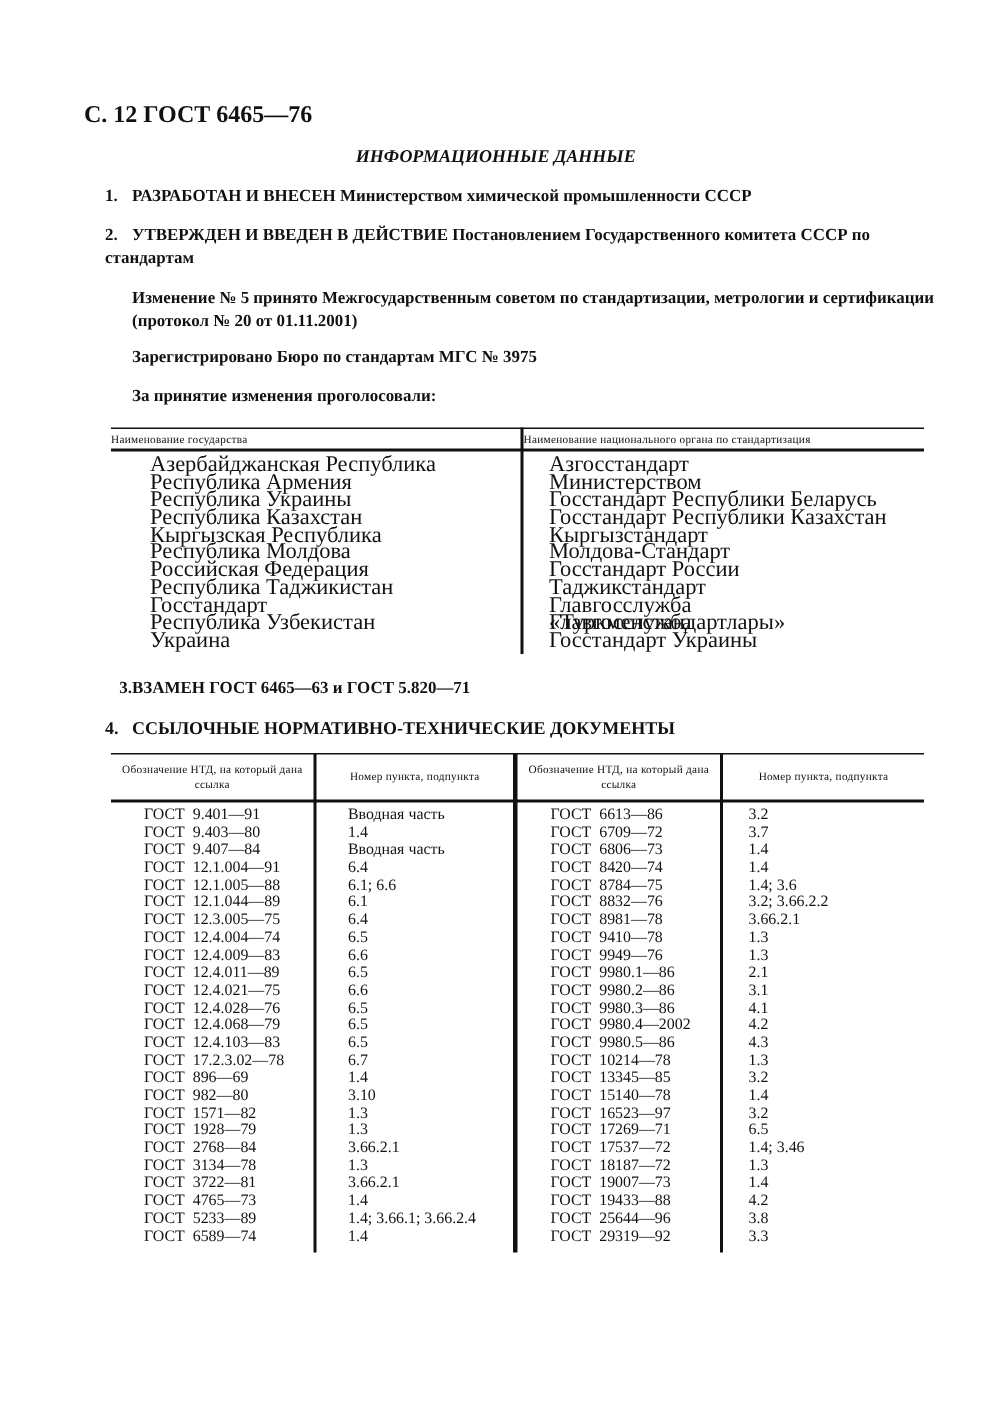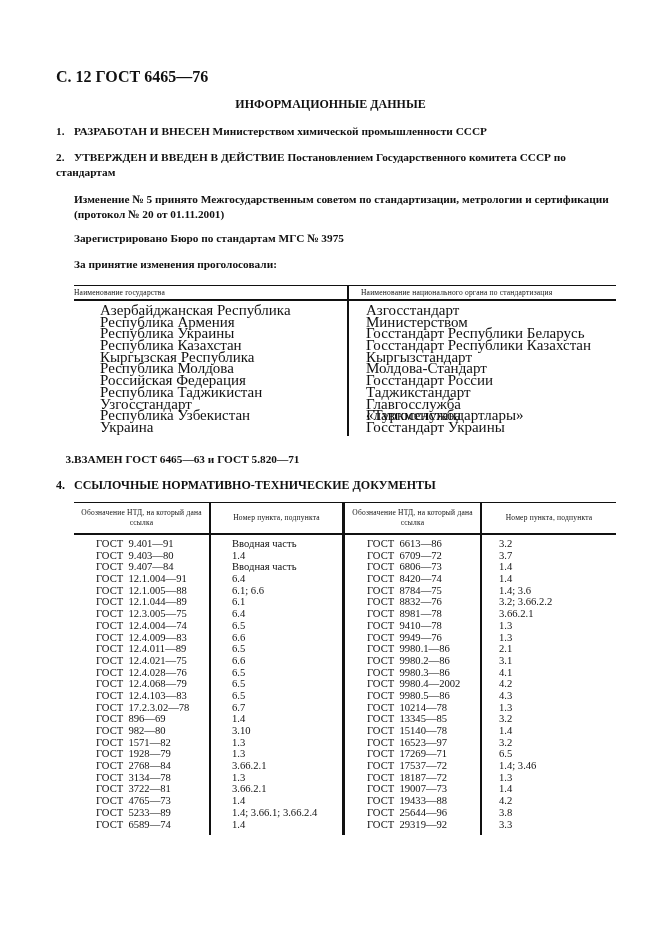--- a/index.html
+++ b/index.html
@@ -1,35 +1,35 @@
 <!DOCTYPE html>
 <html><head>
 <meta charset="utf-8">
 <style>
   html, body { margin:0; padding:0; background:#fff; }
   body { width:661px; height:936px; position:relative; overflow:hidden;
          font-family:"Liberation Serif", "DejaVu Serif", serif; color:#111; }
   .abs { position:absolute; }
   .page-header { left:56px; top:68px; font-size:16px; font-weight:bold; }
-  .title { left:0; width:661px; top:97px; text-align:center; font-size:12px; font-weight:bold; }
-  .para { font-size:11.3px; font-weight:bold; line-height:15px; }
+  .title { left:0; width:661px; top:97px; text-align:center; font-size:12px; font-weight:bold;font-style:italic; }
+  .para { font-size:11.3px; font-weight:bold; line-height:15px;margin-left:14px; }
   .num { display:inline-block; width:18px; }
   .sec1 { left:56px; top:124px; width:560px; }
   .sec2 { left:56px; top:150px; width:560px; }
   .amend { left:74px; top:192px; width:543px; }
   .reg { left:74px; top:231px; }
   .vote { left:74px; top:257px; }
   
   .t1 { left:74px; top:285px; width:542px; }
   .t1 .topline { position:absolute; left:0; top:0; width:542px; height:1px; background:#111; }
   .t1 .headline { position:absolute; left:0; top:14px; width:542px; height:2px; background:#111; }
   .t1 .vline { position:absolute; left:273px; top:0; width:2px; height:151px; background:#111; }
   .t1 .h { position:absolute; top:3px; font-size:7.5px; letter-spacing:0.2px; }
   .t1 .h1 { left:0; width:273px; }
-  .t1 .h2 { left:275px; width:267px;margin-left:12px; }
+  .t1 .h2 { left:275px; width:267px; }
   .t1 .col { position:absolute; top:20px; font-size:15px; line-height:11.8px; }
   .t1 .c1 { left:26px; }
   .t1 .c2 { left:292px; }
   .sec3 { left:56px; top:452px;text-align:right; }
   .sec4 { left:56px; top:478px; font-size:12px; }
   
   .t2 { left:74px; top:502px; width:542px; }
   .t2 .topline { position:absolute; left:0; top:0; width:542px; height:1px; background:#111; }
   .t2 .headline { position:absolute; left:0; top:31px; width:542px; height:2px; background:#111; }
   .t2 .v { position:absolute; top:0; width:2px; height:333px; background:#111; }
@@ -63,21 +63,21 @@
   <div class="h h2">Наименование национального органа по стандартизация</div>
   <div class="col c1" id="t1c1">
       <span class="row">Азербайджанская Республика</span>
       <span class="row">Республика Армения</span>
       <span class="row">Республика Украины</span>
       <span class="row">Республика Казахстан</span>
       <span class="row">Кыргызская Республика</span>
       <span class="row">Республика Молдова</span>
       <span class="row">Российская Федерация</span>
       <span class="row">Республика Таджикистан</span>
-      <span class="row">Узгосстандарт</span>
+      <span class="row">Госстандарт</span>
       <span class="row">Республика Узбекистан</span>
       <span class="row">Украина</span>
     </div>
   <div class="col c2" id="t1c2">
       <span class="row">Азгосстандарт</span>
       <span class="row">Министерством</span>
       <span class="row">Госстандарт Республики Беларусь</span>
       <span class="row">Госстандарт Республики Казахстан</span>
       <span class="row">Кыргызстандарт</span>
       <span class="row">Молдова-Стандарт</span>

